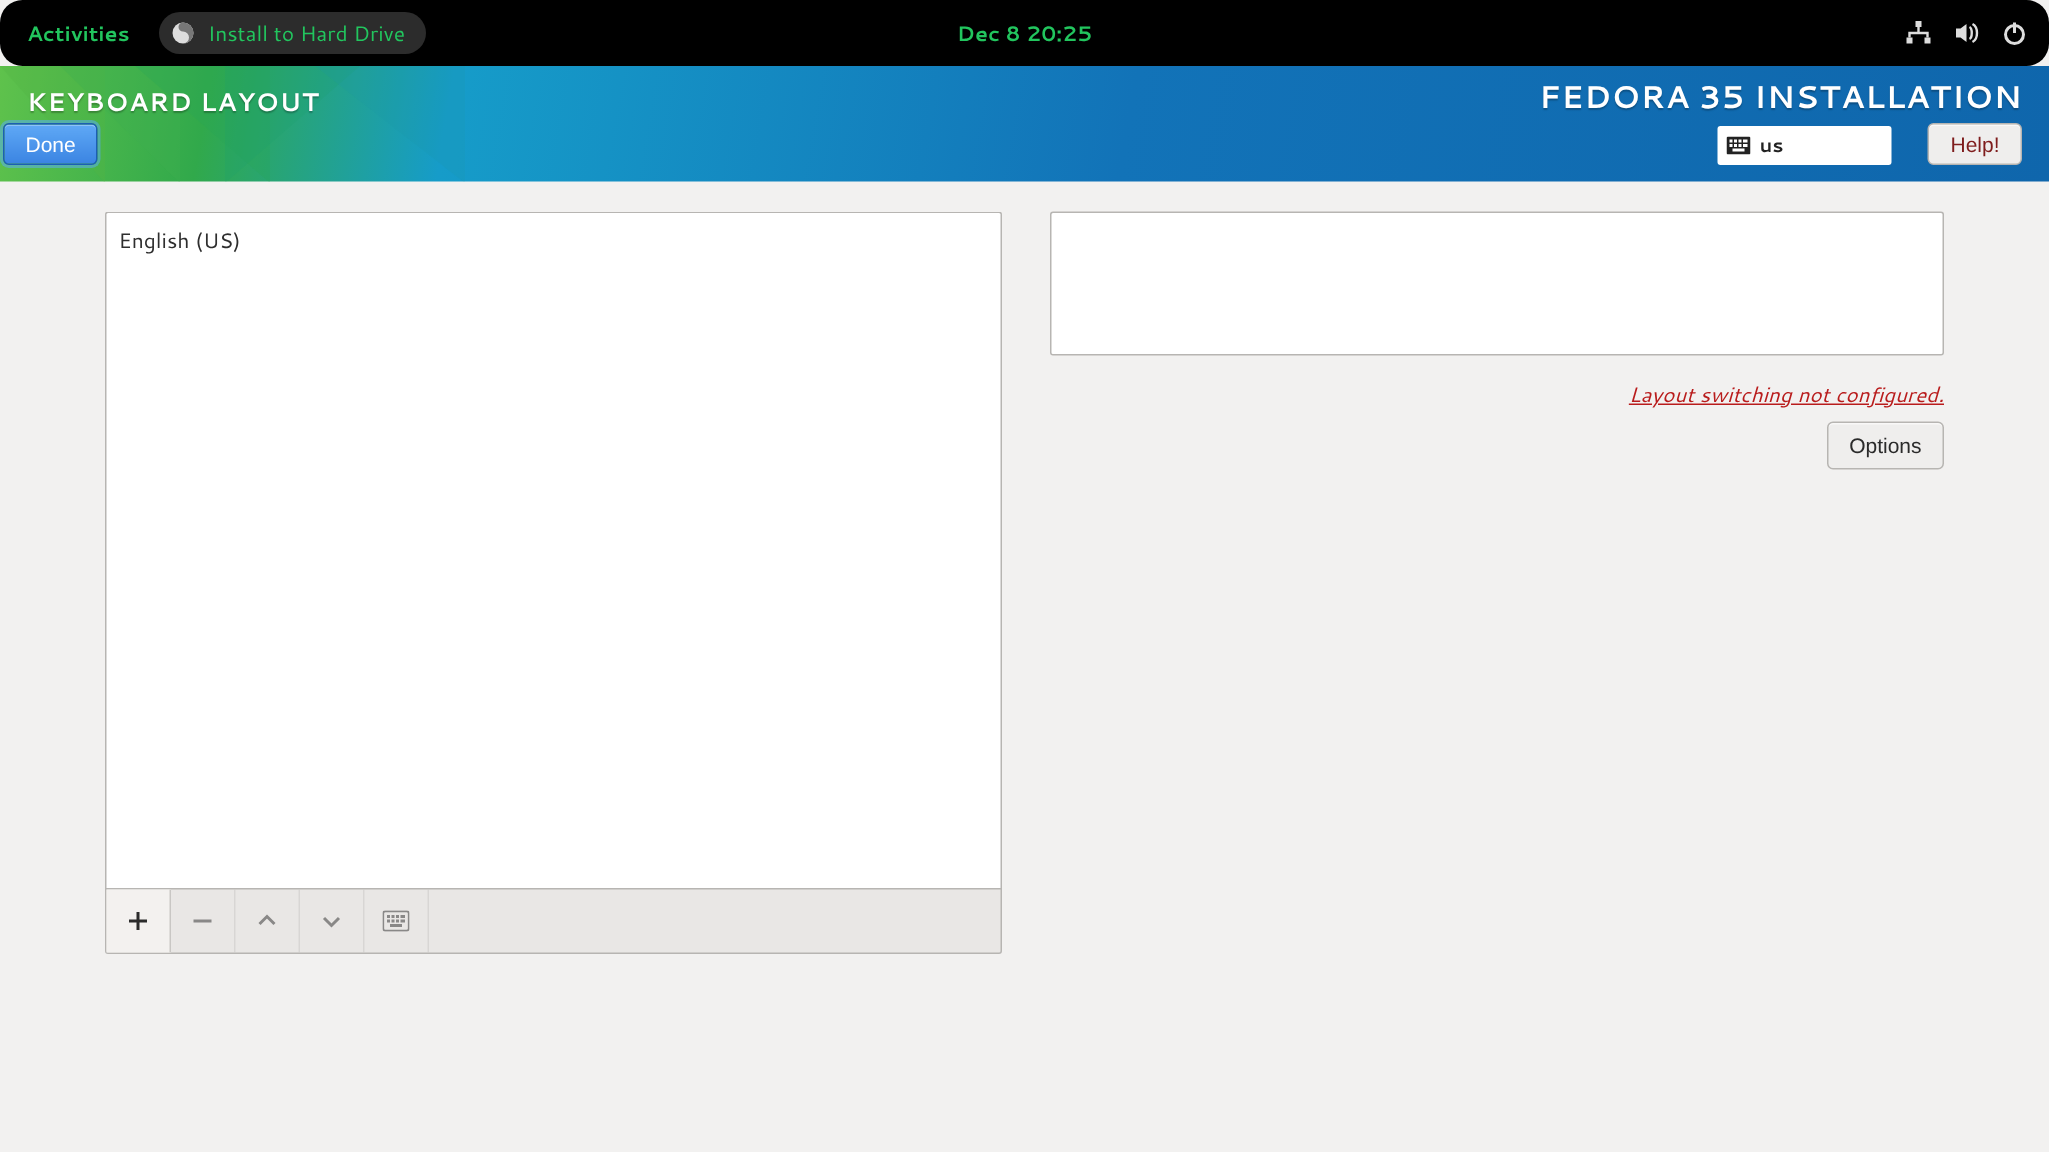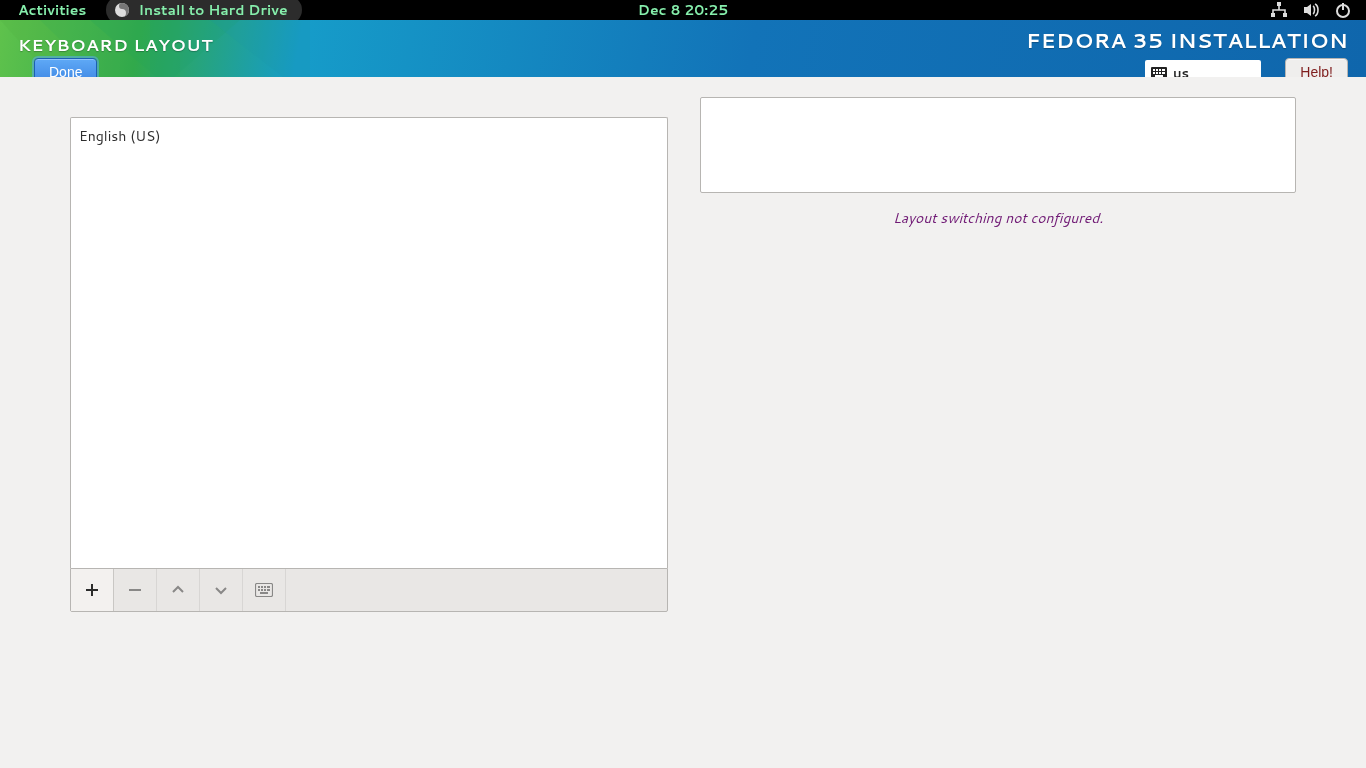--- a/index.html
+++ b/index.html
@@ -9,59 +9,60 @@
     height: 768px;
     font-family: "Cantarell", "DejaVu Sans", sans-serif;
     background: #f2f1f0;
     color: #2e2e2e;
     overflow: hidden;
   }
 
   
   .topbar {
     background: #000;
-    color: #86efac;
-    height: 20px;
+    color: #22c55e;
+    height: 44px;
     display: flex;
     align-items: center;
     font-size: 14px;
     font-weight: 600;
     padding: 0 8px;
+    border-radius: 15px;
   }
   .topbar .activities { padding: 0 10px; font-weight: 700; }
   .topbar .pill {
     display: inline-flex;
     align-items: center;
     gap: 8px;
     background: #2c2c2c;
     border-radius: 14px;
     padding: 4px 14px 4px 8px;
     margin-left: 10px;
-    font-weight: 700;
+    font-weight: 400;
   }
   .topbar .pill svg { display:block; }
   .topbar .center {
     position: absolute;
     left: 50%;
     transform: translateX(-50%);
     font-weight: 700;
   }
   .topbar .right {
     margin-left: auto;
     display: flex;
     align-items: center;
     gap: 14px;
     padding-right: 6px;
   }
   .topbar .right svg { display:block; }
 
   
   .anaconda-header {
     position: relative;
-    height: 57px;
+    height: 77px;
     background:
       linear-gradient(100deg,
         #5fc24c 0%,
         #31a94b 140px,
         #169cc9 300px,
         #1273b8 55%,
         #0f66ac 100%);
     color: #fff;
     overflow: hidden;
   }
@@ -82,21 +83,21 @@
     position: absolute;
     left: 18px;
     top: 12px;
     font-size: 17px;
     font-weight: 700;
     letter-spacing: 0.5px;
     text-shadow: 0 1px 1px rgba(0,0,0,0.25);
   }
   .anaconda-header .done-btn {
     position: absolute;
-    left: 34px;
+    left: 2px;
     top: 38px;
     background: linear-gradient(#5fa9f6, #3b84e2);
     color: #fff;
     border: 1px solid #1c5fb3;
     border-radius: 4px;
     padding: 5px 14px;
     font-size: 14px;
     font-weight: 500;
     box-shadow: inset 0 1px 0 rgba(255,255,255,0.3), 0 0 0 2px rgba(90,170,255,0.5);
     cursor: pointer;
@@ -158,21 +159,20 @@
   .right-col { width: 596px; }
 
   .layout-list {
     border: 1px solid #b7b5b2;
     background: #fff;
     height: 438px;
     padding: 6px 8px;
     font-size: 14px;
     border-bottom: none;
     border-radius: 2px 2px 0 0;
-    margin-top: 20px;
   }
   .layout-item {
     padding: 2px 0;
     cursor: pointer;
   }
   .list-toolbar {
     display: flex;
     border: 1px solid #b7b5b2;
     background: #e9e7e5;
     border-radius: 0 0 2px 2px;
@@ -201,25 +201,26 @@
     background: #fff;
     height: 96px;
     width: 100%;
     resize: none;
     font: inherit;
     padding: 6px;
     box-sizing: border-box;
     border-radius: 2px;
   }
   .switch-msg {
-    text-align: center;
+    text-align: right;
     font-style: italic;
     font-size: 14px;
-    color: #701a75;
+    color: #b91c1c;
     margin-top: 10px;
+    text-decoration: underline;
   }
   .options-row {
     display: flex;
     justify-content: flex-end;
     margin-top: 8px;
   }
   .options-btn {
     background: #efeeed;
     border: 1px solid #b7b5b2;
     border-radius: 4px;
@@ -339,15 +340,18 @@
             </g>
           </svg>
         </div>
         <div class="tool-spacer"></div>
       </div>
     </div>
 
     <div class="right-col">
       <textarea class="test-box" value="" style=""></textarea>
       <div class="switch-msg">Layout switching not configured.</div>
+      <div class="options-row">
+        <button class="options-btn">Options</button>
+      </div>
     </div>
   </div>
 </div>
 
 </body></html>

